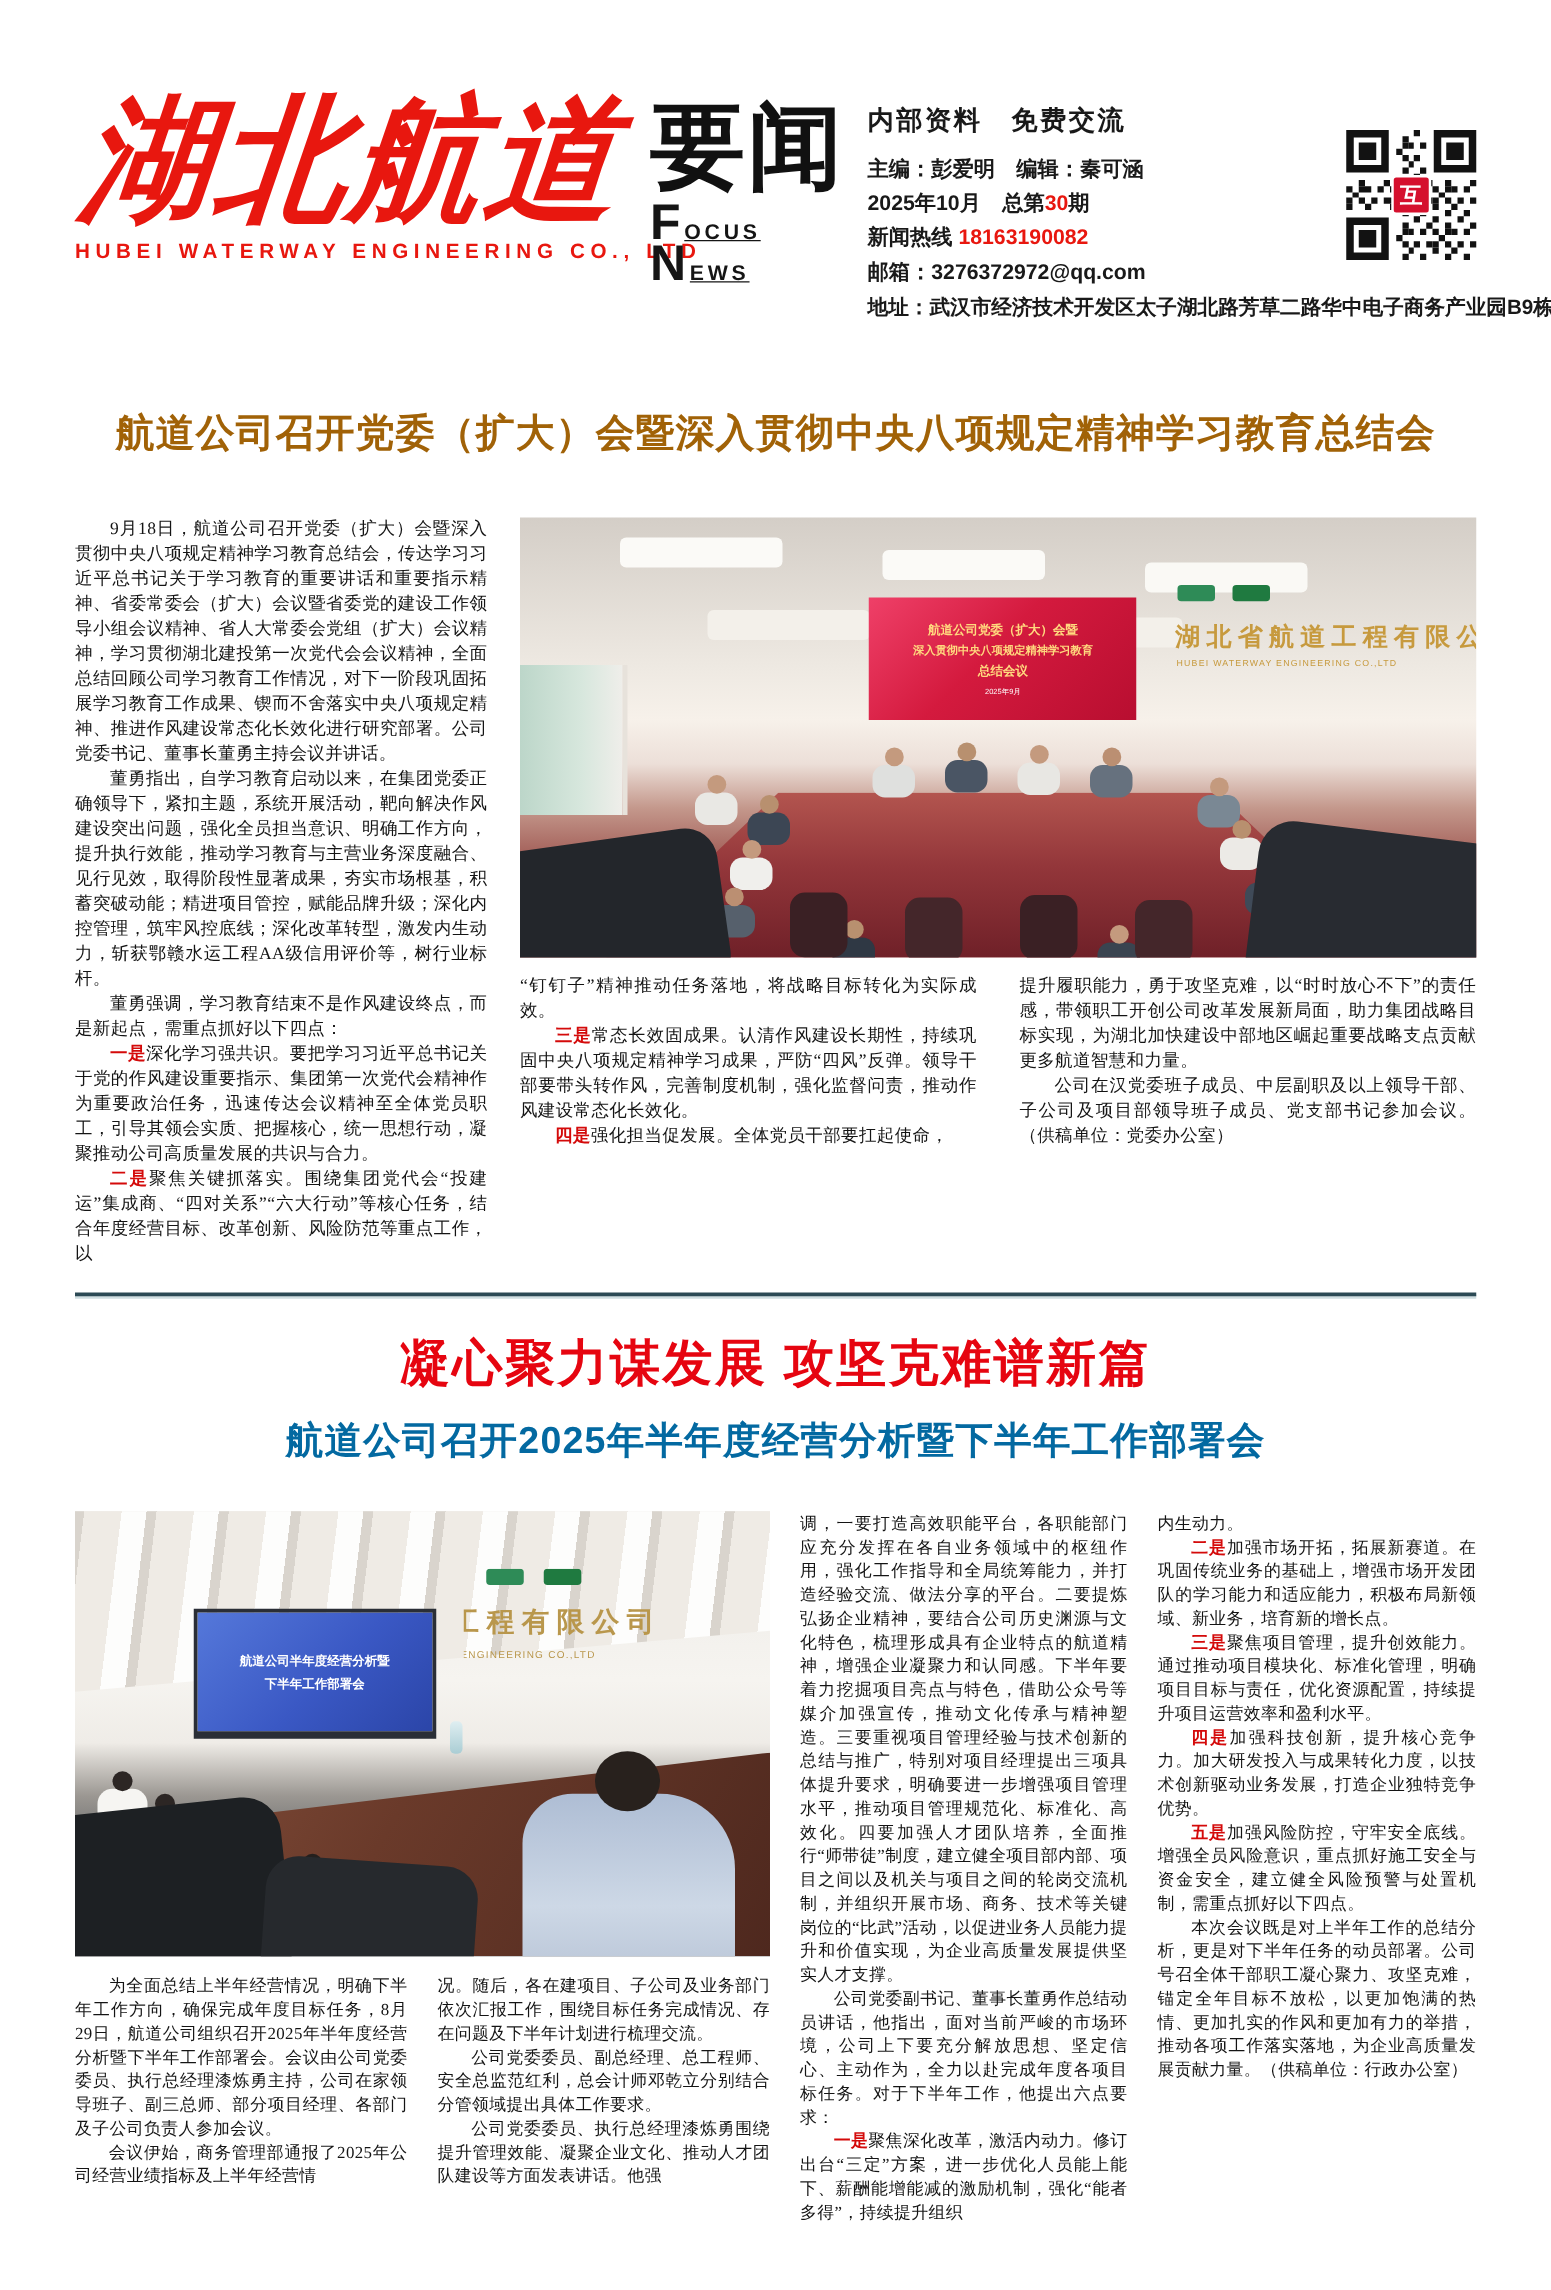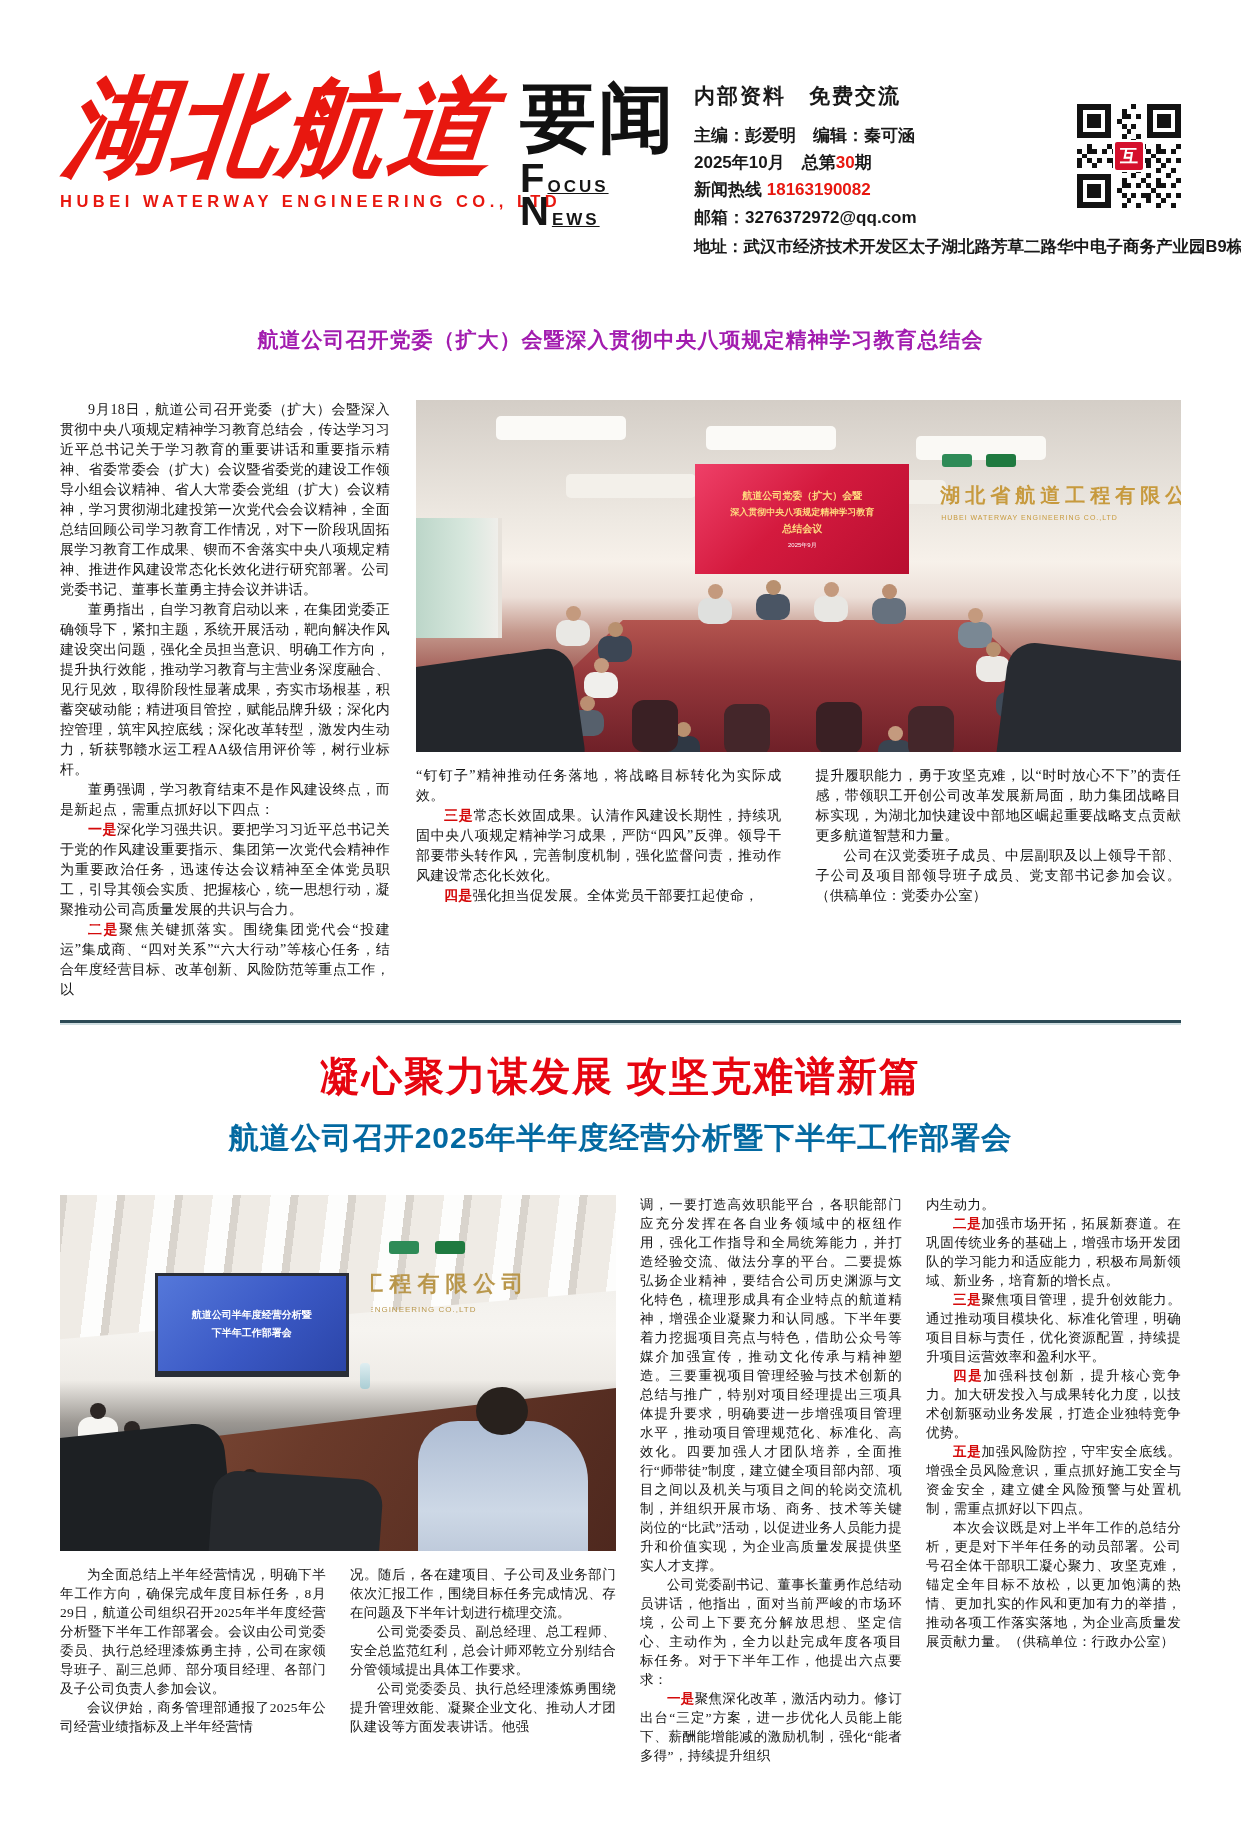--- a/index.html
+++ b/index.html
@@ -35,23 +35,23 @@
            grid-template-rows:repeat(21,1fr);grid-template-columns:repeat(21,1fr);}
   .qr-grid i{background:#121212;display:block;}
   .qr-f{position:absolute;width:34px;height:34px;border:6px solid #121212;background:#fff;}
   .qr-f::after{content:"";position:absolute;inset:4px;background:#121212;}
   .qr-f.tl{left:0;top:0;} .qr-f.tr{right:0;top:0;} .qr-f.bl{left:0;bottom:0;}
   .qr-logo{position:absolute;left:36px;top:36px;width:32px;height:32px;background:#d5102d;
            border:2px solid #fff;border-radius:4px;color:#fff;display:flex;align-items:center;
            justify-content:center;font-family:"Liberation Sans",sans-serif;font-weight:bold;font-size:18px;}
 
   
-  .headline1{margin-top:58px;text-align:center;color:#a21caf;
+  .headline1{margin-top:58px;text-align:center;color:#a16207;
              font-family:Liberation Mono, monospace;font-weight:900;
-             font-size:21px;letter-spacing:1px;white-space:nowrap;}
+             font-size:31px;letter-spacing:1px;white-space:nowrap;}
   .headline2-red{margin-top:26px;text-align:center;color:#e60510;
              font-family:"Liberation Sans",sans-serif;font-weight:900;font-size:40px;letter-spacing:2px;}
   .headline2-black{margin-top:14px;text-align:center;color:#0369a1;
              font-family:"Liberation Sans",sans-serif;font-weight:900;font-size:30px;letter-spacing:1px;}
 
   
   .bodytext p{ text-align:justify;text-justify:inter-character;}
   .para{font-size:14px;line-height:20px;text-indent:2em;letter-spacing:.3px;color:#141414;}
   .no-indent{text-indent:0;}
   .lead{color:#d40a0a;font-weight:bold;}
@@ -75,21 +75,21 @@
   .a2-col3{flex:0 0 262px;}
   .a2-col4{flex:1 1 auto;}
 
   
   .photo1{position:relative;width:100%;height:352px;overflow:hidden;
           background:linear-gradient(180deg,#d4cec7 0%,#eee9e2 34%,#f7f1ea 46%,#ecdfd8 56%,#c4988c 66%,#a05a54 78%,#8a3a3c 100%);}
   .ph1-lights{position:absolute;left:80px;top:16px;width:130px;height:24px;background:#fbfaf7;
           border-radius:5px;box-shadow:210px 10px 0 #fbfaf7,420px 20px 0 #faf9f5,70px 58px 0 #f3f0ea,320px 64px 0 #f3f0ea;}
   .ph1-window{position:absolute;left:0;top:118px;width:86px;height:120px;
           background:linear-gradient(90deg,#bcd6c9,#d7e7dd 60%,#efeeea);border-right:4px solid #e7e2db;}
-  .ph1-screen{position:absolute;left:36.5%;top:64px;width:28%;height:110px;
+  .ph1-screen{position:absolute;left:36.5%;top:64px;width:28%;height:98px;
           background:linear-gradient(135deg,#ef4068 0%,#d41a3e 45%,#b80e30 100%);
           color:#ffd97e;text-align:center;display:flex;flex-direction:column;justify-content:center;
           font-family:"Liberation Sans",sans-serif;font-weight:bold;}
   .ph1-screen .l1{font-size:10px;} .ph1-screen .l2{font-size:9px;margin-top:3px;}
   .ph1-screen .l3{font-size:10px;margin-top:3px;}
   .ph1-screen .l4{font-size:6px;color:#ffffff;margin-top:5px;font-weight:normal;}
   .ph1-wallarea{position:absolute;left:68%;top:52px;right:0;height:110px;overflow:hidden;}
   .ph1-logos{position:absolute;left:6px;top:2px;width:30px;height:13px;background:#2e8b57;border-radius:3px;
           box-shadow:44px 0 0 #1f7a40;}
   .ph1-wallname{position:absolute;left:4px;top:30px;color:#c79a3e;font-weight:bold;

